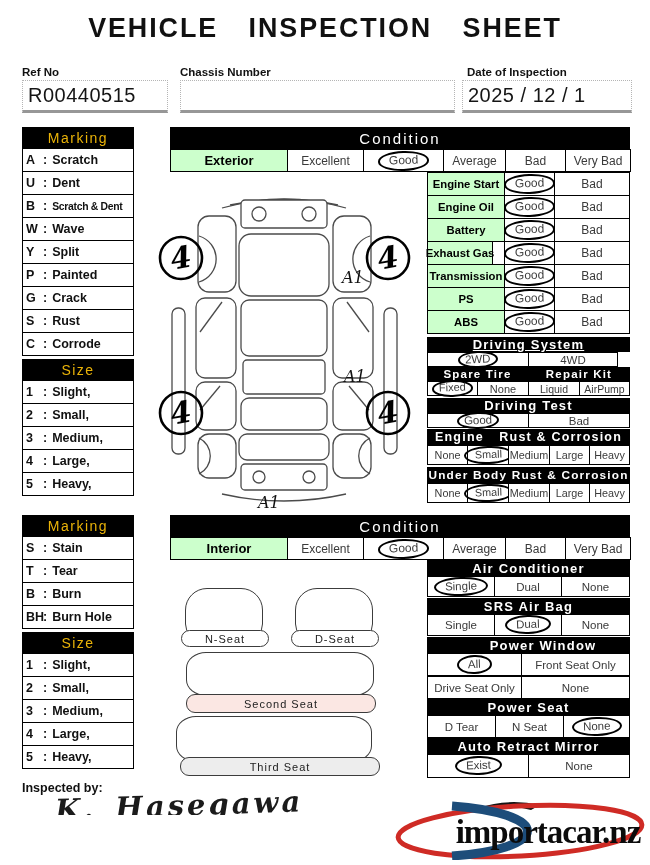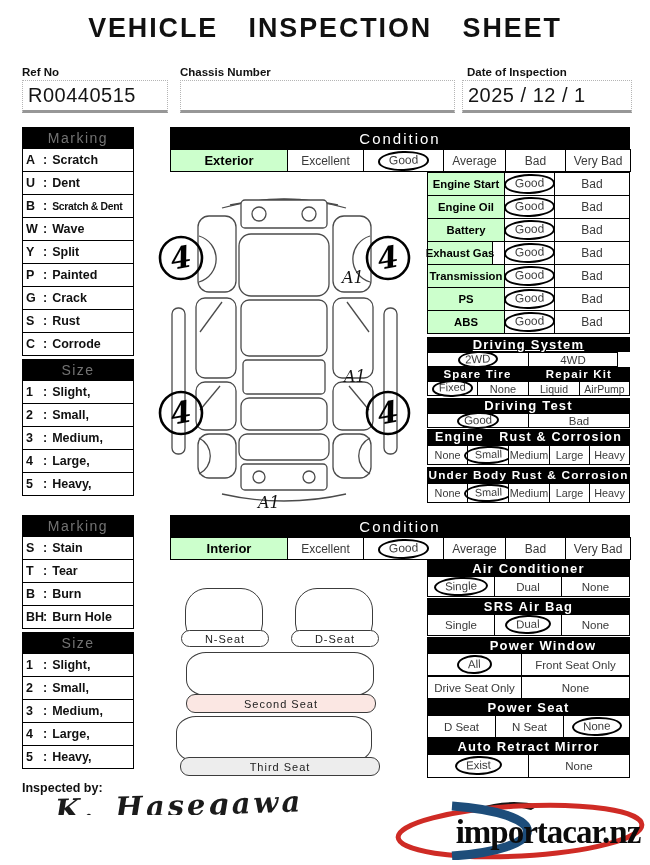--- a/index.html
+++ b/index.html
@@ -6,21 +6,21 @@
   #sheet{position:relative;width:650px;height:865px;background:#fff;overflow:hidden;
          font-family:"Liberation Sans",sans-serif;color:#111}
   .abs{position:absolute;box-sizing:border-box}
   .bar{background:#000;color:#fff;display:flex;align-items:center;justify-content:center;
        font-weight:bold;letter-spacing:1.2px;white-space:nowrap}
   .bar.thin{font-weight:normal;letter-spacing:2px}
   .bar2{justify-content:space-between;padding:0 8px}
   .cell{background:#fff;border:1px solid #000;display:flex;align-items:center;justify-content:center;
         color:#3a3a3a;white-space:nowrap;overflow:visible}
   .cell.green{background:#ccffcc;color:#000;font-weight:bold}
-  .legend-head{background:#000;color:#737373;display:flex;align-items:center;justify-content:center;
+  .legend-head{background:#000;color:#eab308;display:flex;align-items:center;justify-content:center;
         font-size:14px;letter-spacing:1.5px}
   .legend-row{display:flex;align-items:center;border:1px solid #000;background:#fff;margin-top:-1px;
         padding-left:3px;font-weight:bold;font-size:12.5px;color:#111;box-sizing:border-box;height:24px}
   .legend-row .code{width:17px;flex:none}
   .legend-row .sep{margin-right:5px}
   .legend-row .lab.small{font-size:10.4px;letter-spacing:-.3px}
   .circled{display:inline-block;border:2.6px solid #000;border-radius:50%;
         padding:1px 9px 2px;transform:rotate(-2deg);line-height:1.05}
   .circled.sm{border-width:2.2px;padding:0 5px 1px}
   #title{position:absolute;top:12px;left:0;width:100%;text-align:center;font-size:28px;
@@ -447,21 +447,21 @@
       <span>Front Seat Only</span>
     </div>
     <div class="cell abs" style="top: 676px; left: 427px; width: 95px; height: 23px; font-size: 11.5px; text-align: right;">
       <span>Drive Seat Only</span>
     </div>
     <div class="cell abs" style="top: 676px; left: 521px; width: 109px; height: 23px; font-size: 11.5px;">
       <span>None</span>
     </div>
     <div class="abs bar" style="top: 699px; left: 427px; width: 203px; height: 16px; font-size: 13px;">Power Seat</div>
     <div class="cell abs" style="top: 715px; left: 427px; width: 69px; height: 23px; font-size: 11.5px;">
-      <span>D Seat</span>
+      <span>D Tear</span>
     </div>
     <div class="cell abs" style="top: 715px; left: 495px; width: 69px; height: 23px; font-size: 11.5px;">
       <span>N Seat</span>
     </div>
     <div class="cell abs" style="top: 715px; left: 563px; width: 67px; height: 23px; font-size: 11.5px;">
       <span class="circled">None</span>
     </div>
     <div class="abs bar" style="top: 738px; left: 427px; width: 203px; height: 16px; font-size: 13px;">Auto Retract Mirror</div>
     <div class="cell abs" style="top: 754px; left: 427px; width: 102px; height: 24px; font-size: 11.5px;">
       <span class="circled">Exist</span>

